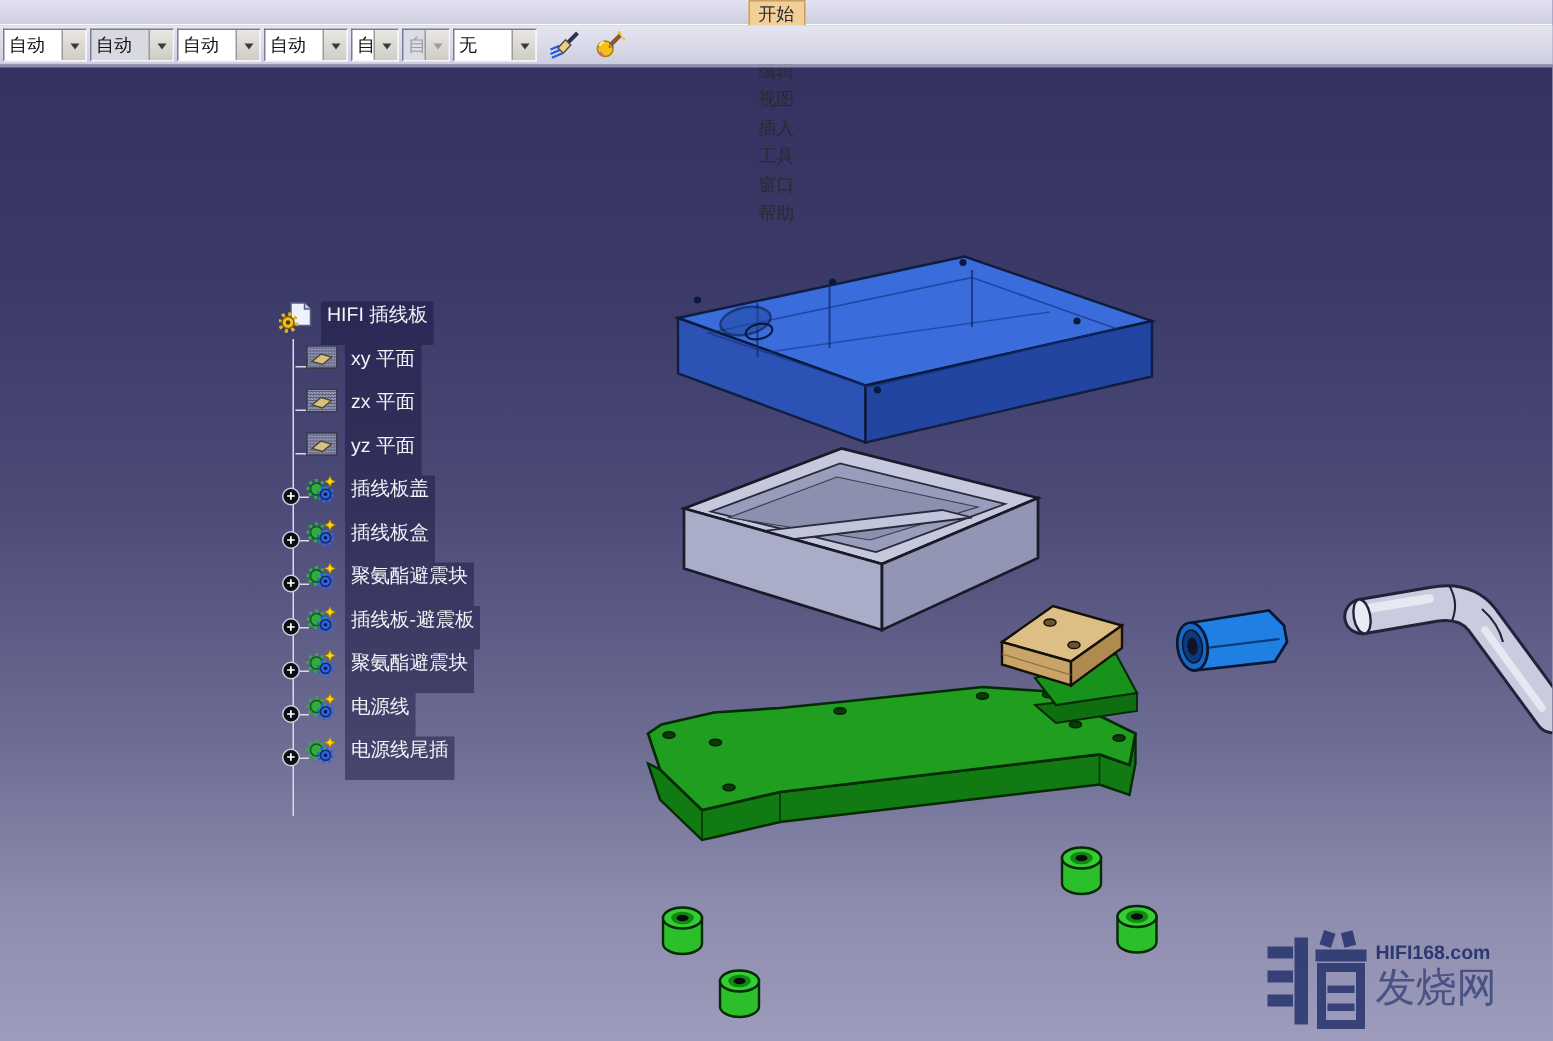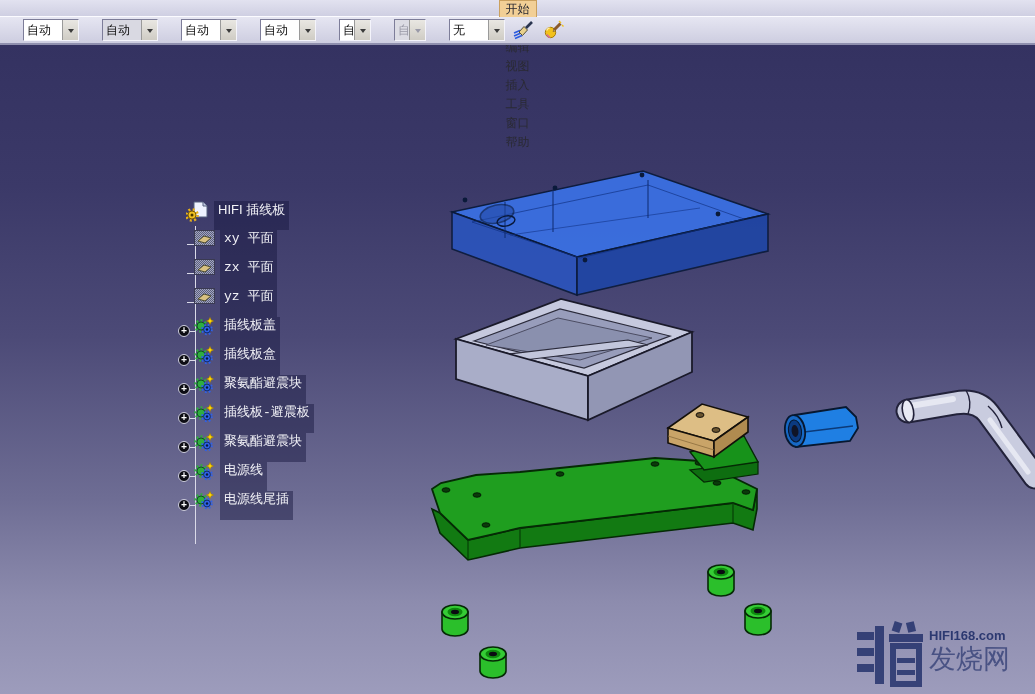--- a/index.html
+++ b/index.html
@@ -22,21 +22,21 @@
   .menuitem.active{background:#f2cf96;border:1px solid #caa05e;padding:0 6px;}
   
   .toolbar{
     position:absolute;left:0;top:17px;width:1035px;height:26px;
     background:linear-gradient(180deg,#e6e6f2,#cdcde0);
     border-bottom:2px solid #8f8fae;
     display:flex;align-items:center;gap:2px;padding-left:2px;z-index:5;
   }
   .combo{display:inline-flex;height:20px;background:#ffffff;
     border:1px solid;border-color:#7d7d99 #f4f4fb #f4f4fb #7d7d99;
-    align-items:stretch;overflow:hidden;margin-left:21px;}
+    align-items:stretch;overflow:hidden;}
   .combo .val{flex:1;font-size:12px;color:#111;padding:2px 3px 0 3px;white-space:nowrap;overflow:hidden;}
   .combo .btn{width:15px;background:linear-gradient(180deg,#e9e7e2,#cfccc4);
     border-left:1px solid #9a9a9a;display:flex;align-items:center;justify-content:center;}
   .combo .arrow{width:0;height:0;border:3px solid transparent;border-top:4px solid #3b3b3b;margin-top:4px;}
   .combo.w54{width:54px}.combo.w30{width:30px}
   .combo.grayfield{background:#d9d9e2;}
   .combo.disabled .val{color:#9a9aa8;}
   .combo.disabled{background:#dcdce4;}
   .combo.disabled .arrow{border-top-color:#9a9aa8;}
   .tbicon{width:24px;height:22px;display:flex;align-items:center;justify-content:center;margin-left:4px;}
@@ -44,33 +44,33 @@
   .viewport{
     position:absolute;left:0;top:43px;width:1035px;height:651px;
     background:linear-gradient(180deg,#343261 0%,#3b3968 22%,#4c4a77 45%,#6e6d94 70%,#8d8cae 86%,#9d9cbc 100%);
     z-index:0;
   }
   svg.scene{position:absolute;left:0;top:0;width:1035px;height:694px;z-index:1;}
   
   .tree{position:absolute;left:186px;top:201px;z-index:3;color:#f2f2f7;font-size:13px;}
   .trow{position:relative;height:29px;display:flex;}
   .trow .lbl{background:rgba(22,22,62,.48);padding:1px 4px;white-space:nowrap;line-height:16px;}
-  .trow.child{margin-left:8px;font-family:Liberation Mono, monospace;}
+  .trow.child{margin-left:18px;}
   .trow.child::before{content:"";position:absolute;left:-7px;top:14px;width:9px;height:1px;background:#dadae8;}
   .trunk{position:absolute;left:9px;top:25px;width:1px;height:318px;background:#dadae8;}
   .expander{position:absolute;left:-16px;top:8px;width:12px;height:12px;border-radius:50%;
     background:#0d0d14;border:1px solid #cfcfe0;color:#fff;font-size:10px;line-height:11px;
     text-align:center;font-weight:bold;box-sizing:border-box;}
   .ticon{margin-right:5px;flex:0 0 auto;display:flex;}
   .planeicon{width:19px;height:14px;margin-right:5px;position:relative;
     background:conic-gradient(#a2a6c0 25%,#5c5f7e 0 50%,#a2a6c0 0 75%,#5c5f7e 0) 0 0/2px 2px;
     border:1px solid #3a3a52;}
   .planeicon svg{position:absolute;left:0;top:0;}
   
-  .wm{position:absolute;right:0;bottom:0;z-index:2;}
+  .wm{position:absolute;right:12px;bottom:0;z-index:2;}
 </style>
 </head>
 <body>
 
 <div class="menubar">
   <div class="menugrip"></div>
   <div class="menuitem active">开始</div>
   <div class="menuitem">文件</div>
   <div class="menuitem">编辑</div>
   <div class="menuitem">视图</div>

